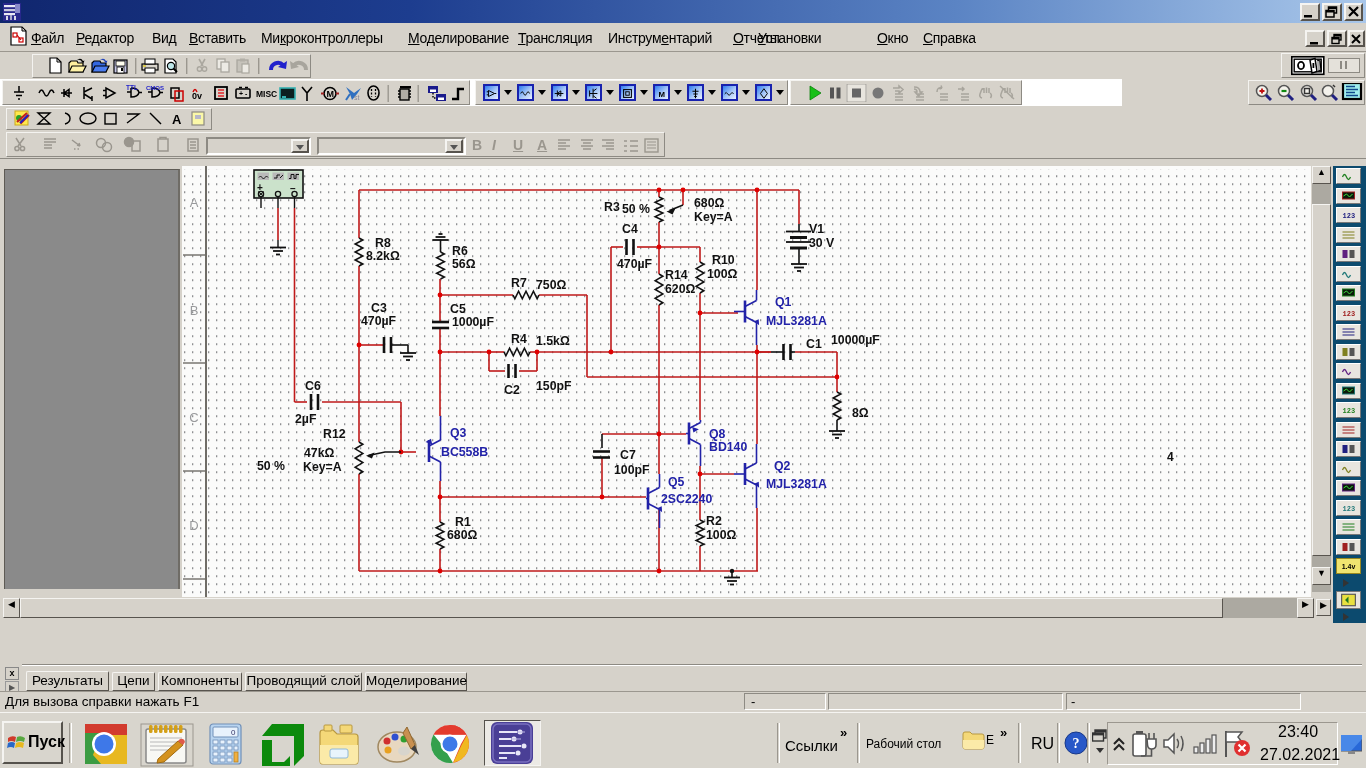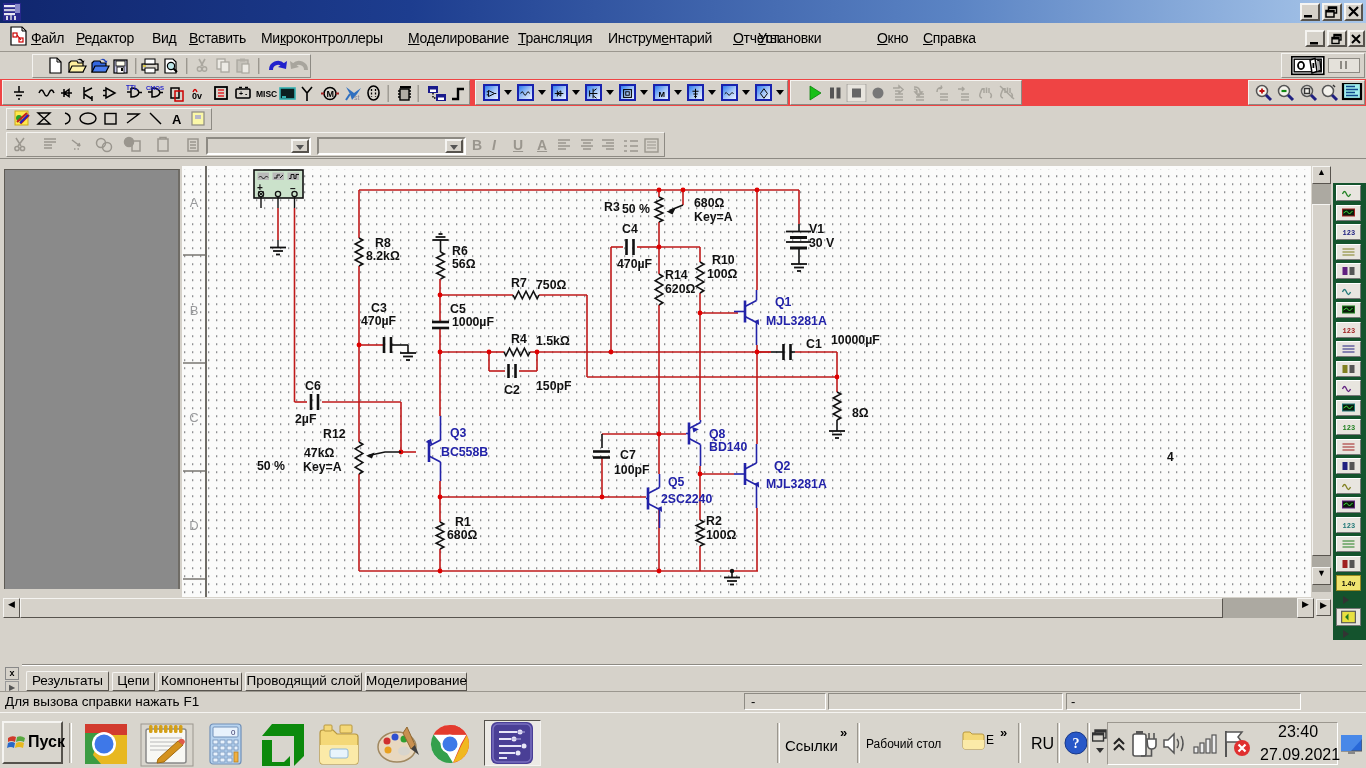--- a/index.html
+++ b/index.html
@@ -173,21 +173,21 @@
     <rect x="3.2" y="3.2" width="27" height="12.6" fill="#fff" stroke="#000" stroke-width="1.4"></rect>
     <ellipse cx="10" cy="9.5" rx="3" ry="3.6" fill="none" stroke="#000" stroke-width="1.8"></ellipse>
     <path d="M19 4 L24 2.5 L26 15.5 L21 17 Z" fill="#fff" stroke="#000" stroke-width="1.5"></path>
     <path d="M26 4 L29 5 L30 14 L26.5 15.5" fill="#aaa" stroke="#000" stroke-width="1.3"></path>
     <rect x="21.5" y="7" width="1.8" height="5" fill="#000"></rect>
   </svg>
   <div class="abs" style="left:1328px;top:6px;width:32px;height:15px;background:#e4e1da;border:1px solid #8d8a83"></div>
   <div class="abs" style="left:1340px;top:9px;width:2px;height:8px;background:#8d8a83"></div>
   <div class="abs" style="left:1345px;top:9px;width:2px;height:8px;background:#8d8a83"></div>
 </div>
-  <div id="row2" class="abs" style="left:0;top:79px;width:1366px;height:27px;background:#ef4444">
+  <div id="row2" class="abs" style="left:0;top:79px;width:1122px;height:27px;background:#ffffff">
   <div class="tb abs" style="left:2px;top:1px;width:468px;height:25px"></div>
   <svg class="abs" style="left:0;top:5px" width="470" height="19" viewBox="0 0 470 19">
     <g stroke="#000" stroke-width="1.5" fill="none">
       <path d="M19 2 L19 8 M14 8 L24 8 M16 11.5 L22 11.5 M18 15 L20 15"></path>
       <path d="M39 9 q2.5 -6 5 0 q2.5 6 5 0 q2.5 -6 5 0"></path>
       <path d="M61 9 L72 9 M64 5 L64 13 M64 9 L69 5.5 L69 12.5 Z M69 5 L69 13"></path>
       <path d="M84 3 L84 15 M84 8 L92 4 M84 10 L92 15 M92 12 L92 17"></path>
       <path d="M106 4 L106 14 L115 9 Z M103 6.5 L106 6.5 M103 11.5 L106 11.5"></path>
       <path d="M127 8 L131 8 M131 4 L131 13 Q138 13 139 8.5 Q138 4 131 4 M139 8.5 L142 8.5"></path>
       <path d="M148 8 L152 8 M152 4 L152 13 Q159 13 160 8.5 Q159 4 152 4 M160 8.5 L163 8.5"></path>
@@ -657,21 +657,21 @@
     <div class="abs sbtn" style="left:1312px;top:7px;width:19px;height:18px">▲</div>
     <div class="abs sthumb" style="left:1312px;top:45px;width:19px;height:352px"></div>
     <div class="abs sbtn" style="left:1312px;top:408px;width:19px;height:18px">▼</div>
 
     <div class="abs strack" style="left:3px;top:439px;width:1311px;height:20px"></div>
     <div class="abs sbtn" style="left:3px;top:439px;width:17px;height:20px">◀</div>
     <div class="abs sthumb" style="left:20px;top:439px;width:1203px;height:20px"></div>
     <div class="abs sbtn" style="left:1297px;top:439px;width:17px;height:20px">▶</div>
     <div class="abs sbtn" style="left:1316px;top:440px;width:15px;height:17px">▶</div>
 
-    <div id="rstrip" class="abs" style="left:1333px;top:24px;width:33px;height:457px;background:#14532d">
+    <div id="rstrip" class="abs" style="left:1333px;top:7px;width:33px;height:457px;background:#0c4a6e">
         <div class="abs" style="left:3px;top:2px;width:25px;height:16px;background:#e8e5df;border:1px solid #777;border-top-color:#fff;border-left-color:#fff"><svg width="23" height="14" viewBox="0 0 16 14">
             <path d="M2 8 q2 -5 4 0 q2 5 4 0" stroke="#208020" stroke-width="1.3" fill="none"></path>
           </svg></div>
 <div class="abs" style="left:3px;top:21.5px;width:25px;height:16px;background:#e8e5df;border:1px solid #777;border-top-color:#fff;border-left-color:#fff"><svg width="23" height="14" viewBox="0 0 16 14">
             <rect x="2" y="3" width="12" height="7" fill="#0a1a0a" stroke="#a02020" stroke-width="1"></rect>
             <path d="M3 7 l3 -2 l3 3 l3 -3" stroke="#40e040" stroke-width="1" fill="none"></path>
           </svg></div>
 <div class="abs" style="left:3px;top:41.0px;width:25px;height:16px;background:#e8e5df;border:1px solid #777;border-top-color:#fff;border-left-color:#fff"><svg width="23" height="14" viewBox="0 0 16 14">
             <text x="2" y="10" font-size="7" font-weight="bold" fill="#202080" font-family="Liberation Mono">123</text>
           </svg></div>
@@ -929,21 +929,21 @@
           <rect x="19" y="2" width="4" height="18"></rect>
       </g>
     </svg>
     <svg class="abs" style="left:1222px;top:16px" width="30" height="30" viewBox="0 0 30 30">
       <path d="M4 2 L4 28" stroke="#555" stroke-width="2"></path>
       <path d="M4 3 L20 3 L16 8 L20 13 L4 13 Z" fill="#fff" stroke="#555" stroke-width="1.5"></path>
       <circle cx="20" cy="19" r="8" fill="#e03030"></circle>
       <path d="M16.5 15.5 L23.5 22.5 M23.5 15.5 L16.5 22.5" stroke="#fff" stroke-width="2.2"></path>
     </svg>
     <span class="abs" style="left:1278px;top:10px;font-size:16px">23:40</span>
-    <span class="abs" style="left:1260px;top:33px;font-size:16px">27.09.2021</span>
+    <span class="abs" style="left:1260px;top:33px;font-size:16px">27.02.2021</span>
     <svg class="abs" style="left:1341px;top:22px" width="21" height="19" viewBox="0 0 21 19">
       <rect x="0" y="0" width="21" height="16" fill="#2868d8" stroke="#555" stroke-width="1"></rect>
       <path d="M0 0 L21 0 L21 4 L10 16 L0 16 Z" fill="#4888e8"></path>
       <rect x="7" y="16" width="7" height="3" fill="#888"></rect>
     </svg>
 </div>
 
 </div>
 
 </body></html>

